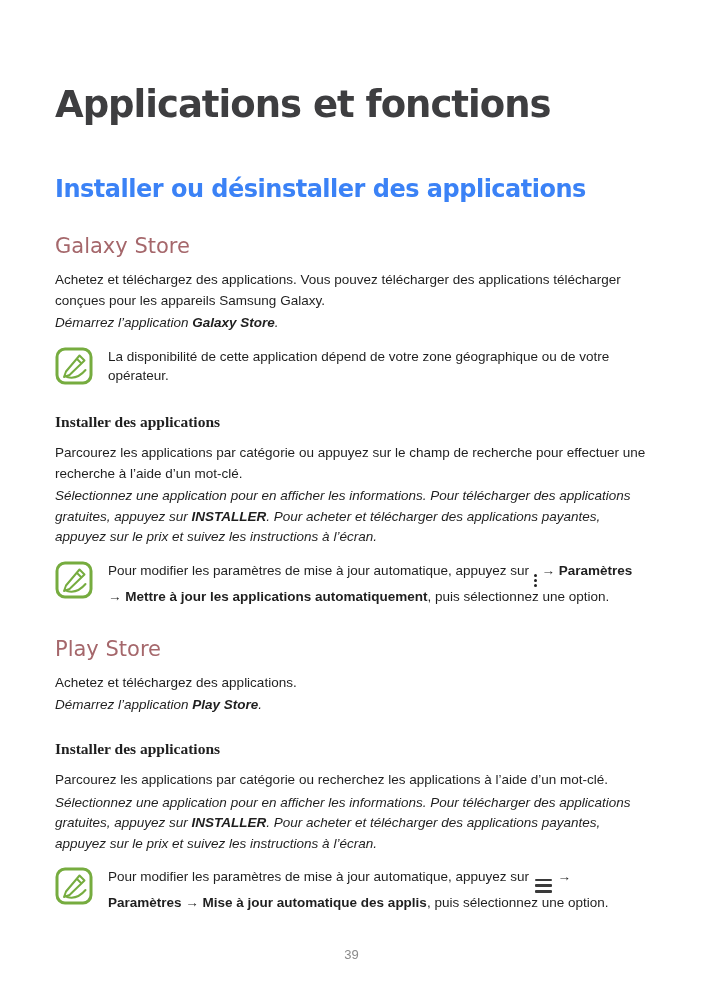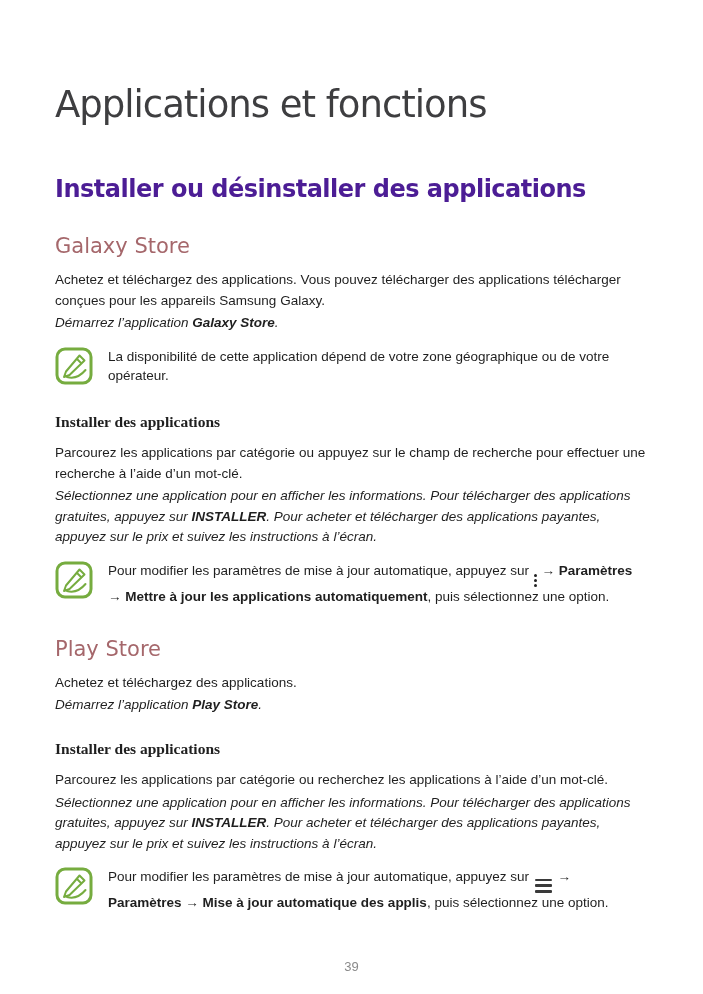--- a/index.html
+++ b/index.html
@@ -8,27 +8,27 @@
     position:relative;
     width:703px; height:994px;
     background:#ffffff;
     font-family:"Liberation Sans", sans-serif;
     color:#1f1f1f;
     overflow:hidden;
   }
   .content { padding:85px 57px 0 55px; }
   .doc-title {
     font-family:"DejaVu Sans", sans-serif;
-    font-size:37px; font-weight:normal; line-height:1.1;
+    font-size:37px; font-weight:bold; line-height:1.1;
     letter-spacing:-1px; color:#3e3e40;
   }
   .h2-blue {
     font-family:"DejaVu Sans", sans-serif;
     font-size:24px; font-weight:bold; line-height:1.15;
-    letter-spacing:-0.5px; color:#4c1d95;
+    letter-spacing:-0.5px; color:#3b82f6;
     margin-top:50px;
   }
   .h2-store {
     font-family:"DejaVu Sans", sans-serif;
     font-size:21px; font-weight:normal; line-height:1.15;
     color:#a5676b;
     margin-top:31px;
   }
   .h3 {
     font-family:Liberation Serif, serif;
@@ -50,21 +50,21 @@
     vertical-align:-2px; margin:0 1px;
   }
   .kebab-icon i { width:3px; height:3px; border-radius:50%; background:#222; }
   .menu-icon {
     display:inline-flex; flex-direction:column; gap:3px;
     vertical-align:0px; margin:0 2px;
   }
   .menu-icon i { width:17px; height:2.6px; background:#3a3a3a; border-radius:1px; }
   .arrow { font-weight:normal; }
   .page-number {
-    position:absolute; left:0; right:0; bottom:20px;
+    position:absolute; left:0; right:0; bottom:32px;
     text-align:center; font-size:13px; color:#8a8a8a;
   }
 </style>
 </head>
 <body>
 
 <div class="page">
   <div class="content">
 
     <h1 class="doc-title">Applications et fonctions</h1>

